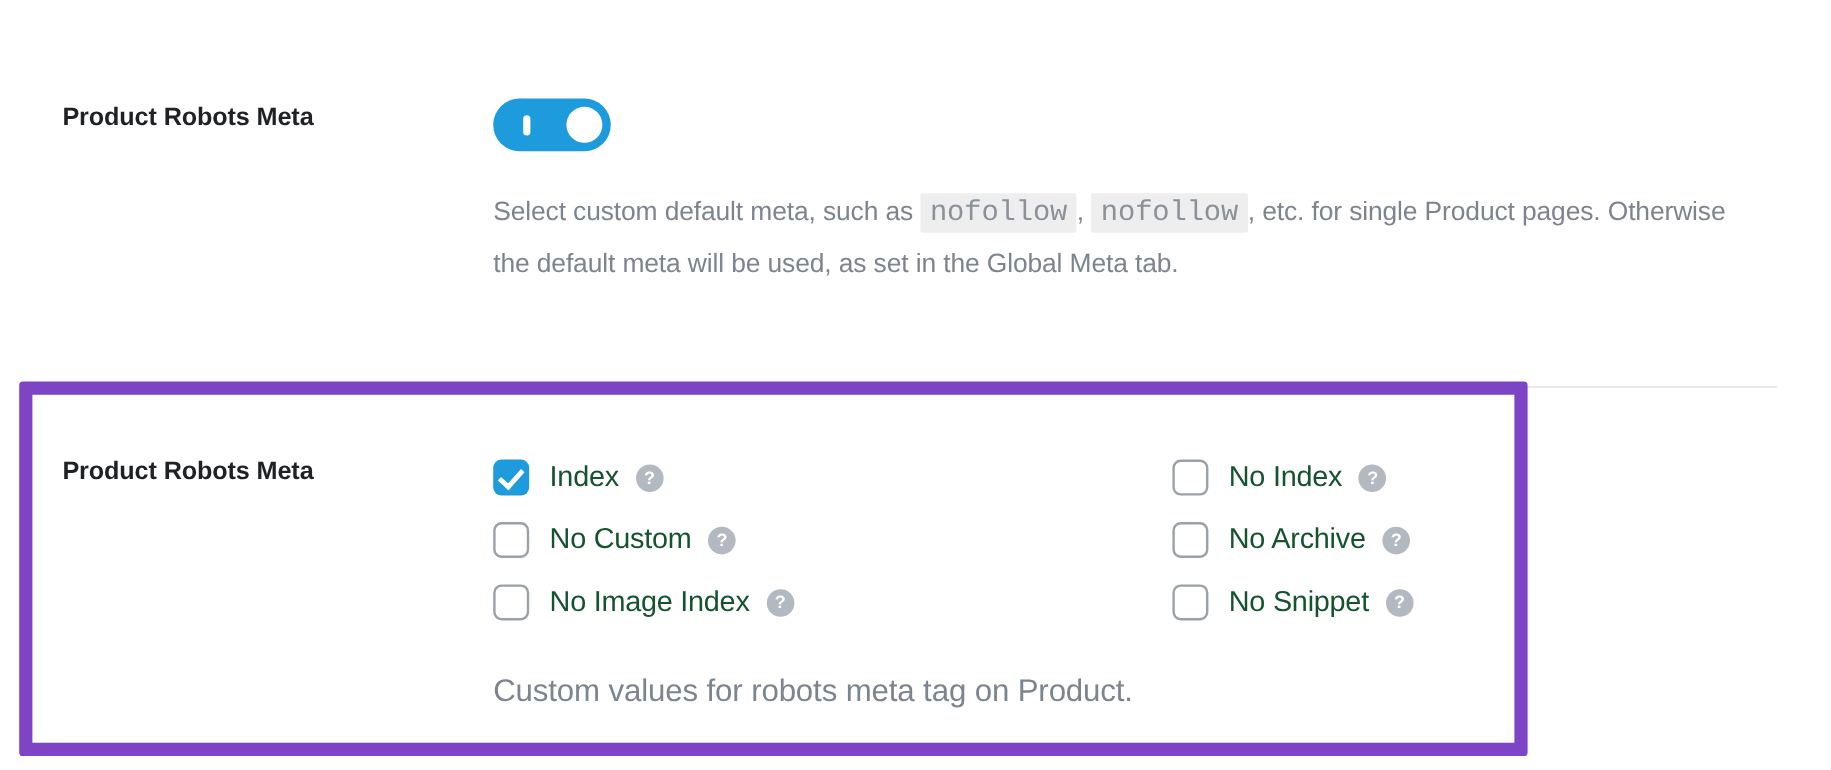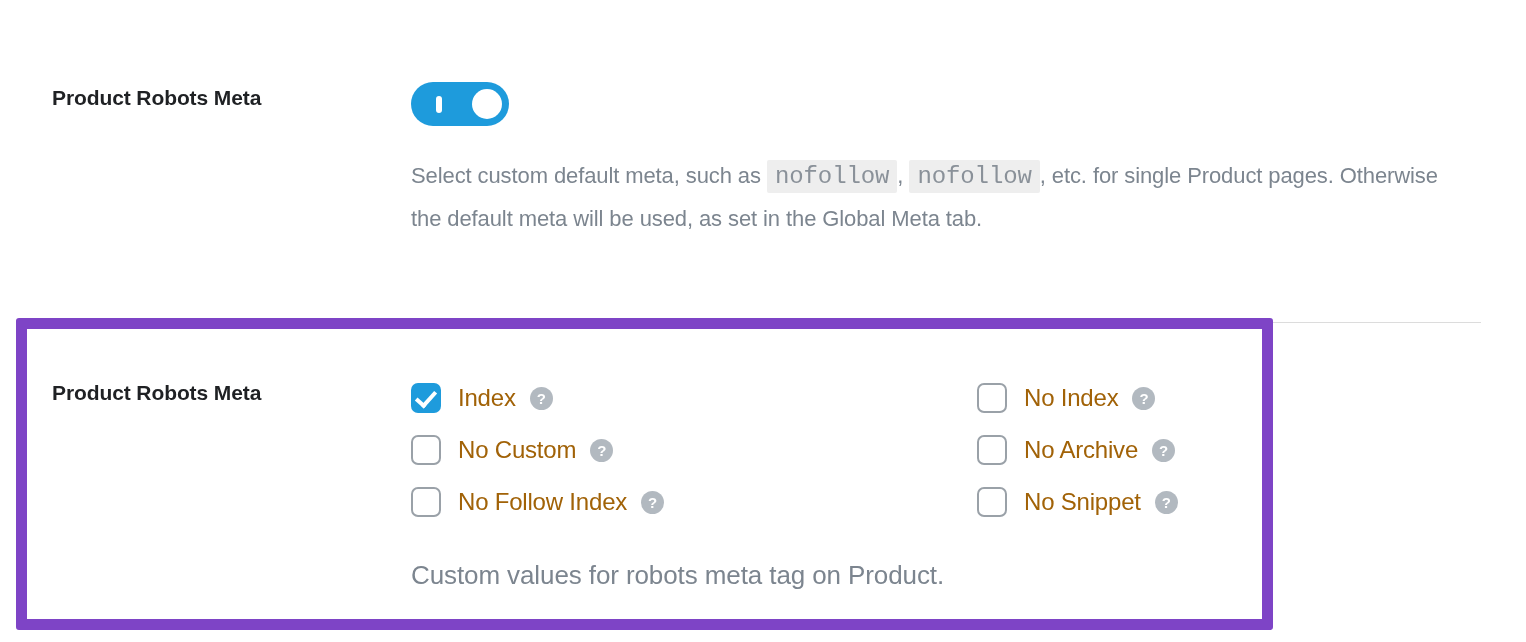--- a/index.html
+++ b/index.html
@@ -161,21 +161,21 @@
     top: 4px;
     width: 8px;
     height: 16px;
     border: solid #ffffff;
     border-width: 0 4px 4px 0;
     transform: rotate(42deg);
   }
 
   .cb-label {
     font-size: 24px;
-    color: #a16207;
+    color: #14532d;
     margin-left: 17px;
     letter-spacing: -0.2px;
     white-space: nowrap;
     text-align: right;
   }
 
   .help-icon {
     width: 23px;
     height: 23px;
     border-radius: 50%;
@@ -236,21 +236,21 @@
     </div>
 
     <div class="cb-row">
       <span class="checkbox unchecked"></span>
       <span class="cb-label">No Custom</span>
       <span class="help-icon">?</span>
     </div>
 
     <div class="cb-row">
       <span class="checkbox unchecked"></span>
-      <span class="cb-label">No Follow Index</span>
+      <span class="cb-label">No Image Index</span>
       <span class="help-icon">?</span>
     </div>
 
   </div>
 
   <div class="cb-col cb-col-right">
 
     <div class="cb-row">
       <span class="checkbox unchecked"></span>
       <span class="cb-label">No Index</span>

